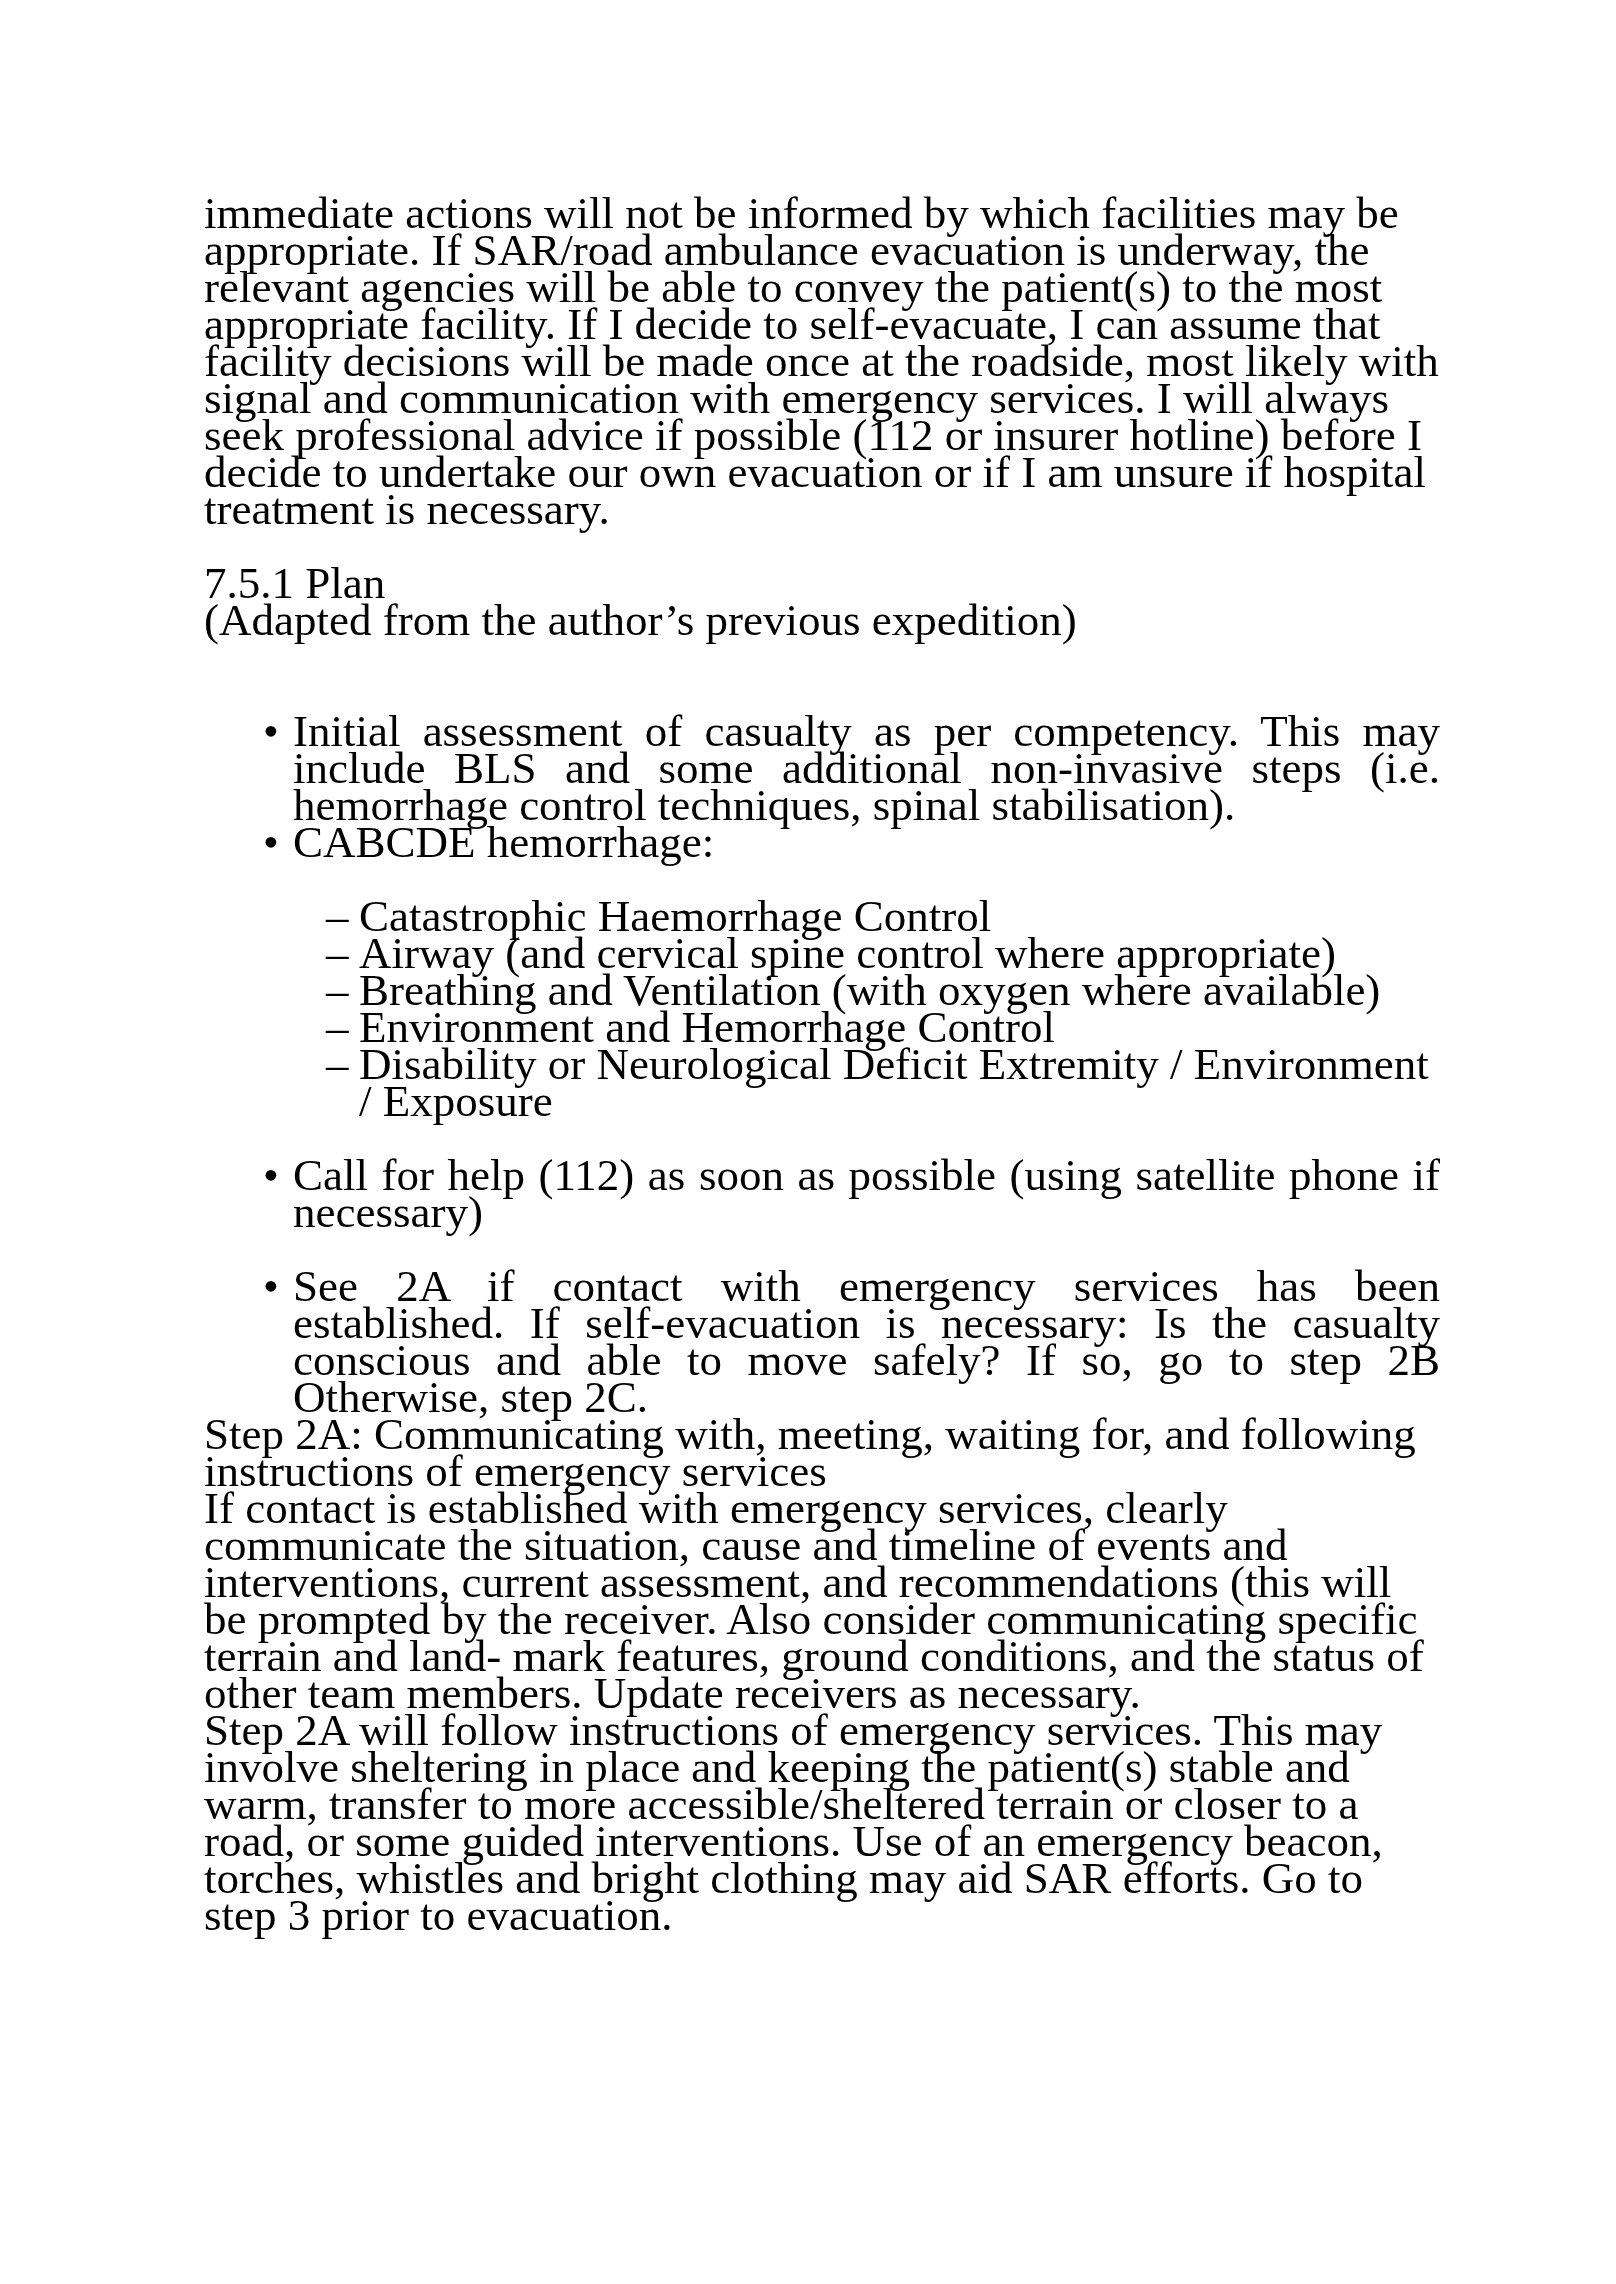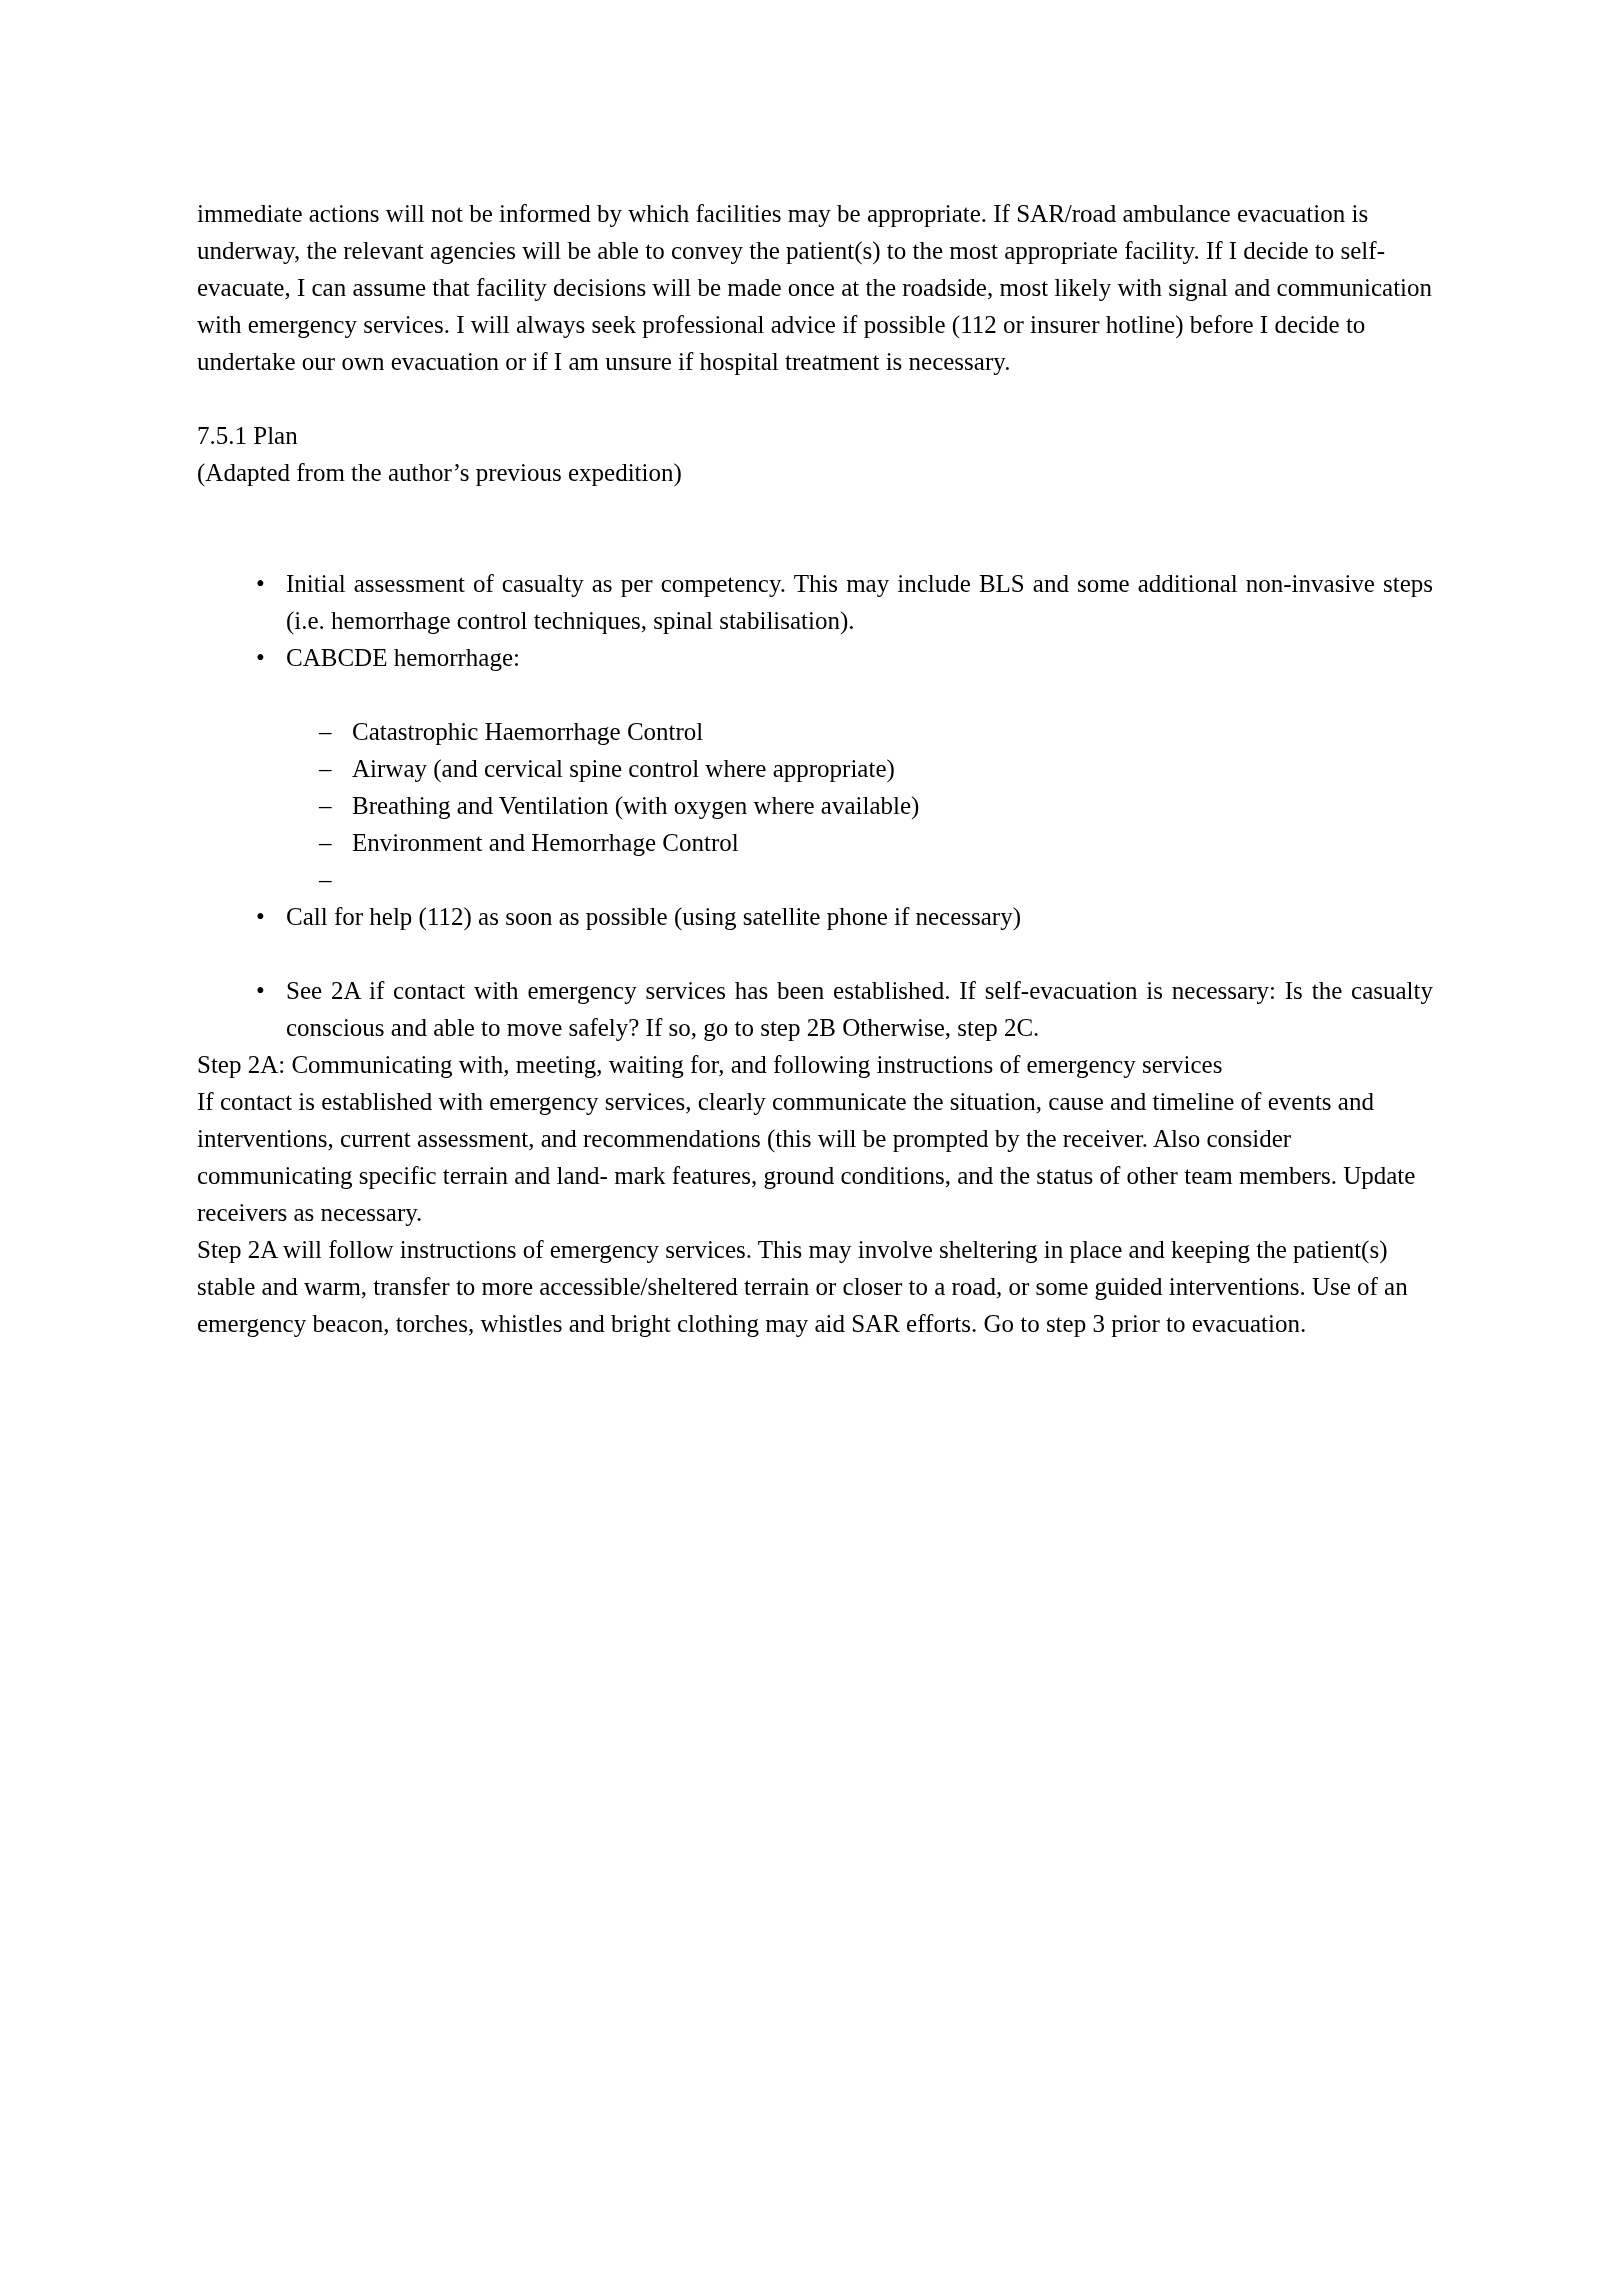--- a/index.html
+++ b/index.html
@@ -1,19 +1,19 @@
 <!DOCTYPE html>
 <html style="font-size:10.4px"><head>
 <meta charset="utf-8">
 <style>
   html, body { margin: 0; padding: 0; background: #ffffff; }
   body { width: 1616px; height: 2284px; position: relative; overflow: hidden; }
   .page {
-    position: absolute; left: 197px; top: 195px; width: 1236px;
-    font-family: "Liberation Serif", serif; font-size: 25px; line-height: 37px; color: #000;
+    position: absolute; left: 204px; top: 195px; width: 1236px;
+    font-family: "Liberation Serif", serif; font-size: 45px; line-height: 37px; color: #000;
   }
   p { margin: 0; }
   .b { font-weight: normal; }
   .gap { height: 37px; }
   ul.bul { list-style: none; margin: 0; padding: 0 0 0 89px; }
   ul.bul > li { position: relative; text-align: justify; }
   ul.bul > li .dot { position: absolute; left: -30px; top: 0; }
   ul.dash { list-style: none; margin: 0; padding: 0 0 0 66px; }
   ul.dash > li { position: relative; }
   ul.dash > li .dsh { position: absolute; left: -33px; top: 0; }
@@ -41,21 +41,21 @@
       <span>CABCDE hemorrhage:</span>
     </li>
   </ul>
   <div class="gap"></div>
 
   <ul class="dash" style="margin-left:89px;">
     <li><span class="dsh">–</span><span>Catastrophic Haemorrhage Control</span></li>
     <li><span class="dsh">–</span><span>Airway (and cervical spine control where appropriate)</span></li>
     <li><span class="dsh">–</span><span>Breathing and Ventilation (with oxygen where available)</span></li>
     <li><span class="dsh">–</span><span>Environment and Hemorrhage Control</span></li>
-    <li><span class="dsh">–</span></li>
+    <li><span class="dsh">–</span><span>Disability or Neurological Deficit Extremity / Environment / Exposure</span></li>
   </ul>
   <div class="gap"></div>
 
   <ul class="bul">
     <li class="b">
       <span class="dot">•</span>
       <span>Call for help (112) as soon as possible (using satellite phone if necessary)</span>
     </li>
   </ul>
   <div class="gap"></div>

